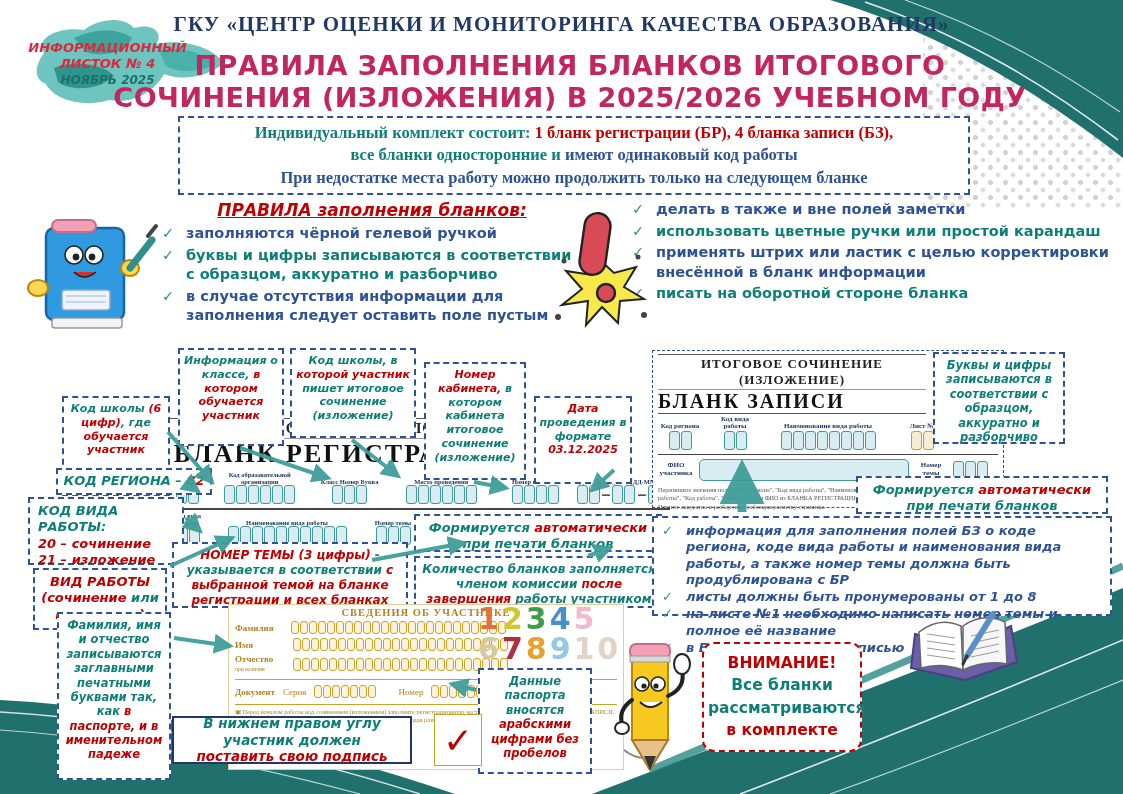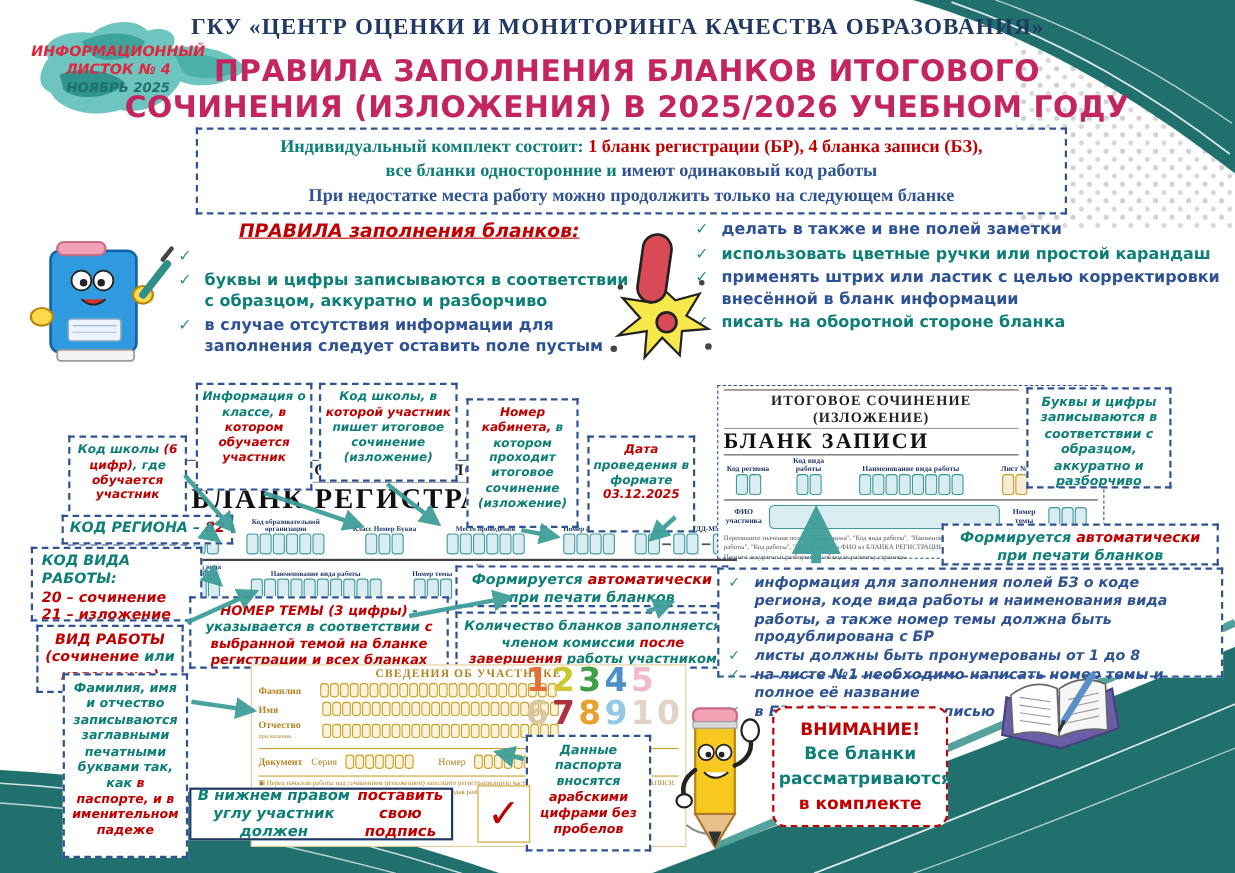--- a/index.html
+++ b/index.html
@@ -102,20 +102,21 @@
     <div><span class="c-teal">Индивидуальный комплект состоит: </span><span class="c-red">1 бланк регистрации (БР), 4 бланка записи (БЗ),</span></div>
     <div><span class="c-teal">все бланки односторонние и </span><span class="c-blue">имеют одинаковый код работы</span></div>
     <div><span class="c-blue">При недостатке места работу можно продолжить только на следующем бланке</span></div>
   </div>
 
   <div class="abs" style="left:162px;top:200px;width:420px;">
     <div class="rules-title">ПРАВИЛА заполнения бланков:</div>
     <div>
         <div class="check-item">
           <span class="chk">✓</span>
+          <span class="txt">заполняются чёрной гелевой ручкой</span>
         </div>
         <div class="check-item">
           <span class="chk">✓</span>
           <span class="txt">буквы и цифры записываются в соответствии с образцом, аккуратно и разборчиво</span>
         </div>
         <div class="check-item">
           <span class="chk">✓</span>
           <span class="txt">в случае отсутствия информации для заполнения следует оставить поле пустым</span>
         </div>
       </div>
@@ -282,21 +283,21 @@
       <div class="fgroup" style="width:160px;">
           <div class="flabel">Код работы</div>
           <div class="flat-field" style="width:150px;"></div>
         </div>
     </div>
   </div>
 
   <div class="abs callout" style="left:62px;top:396px;width:108px;height:100px;"><span class="c-teal">Код школы </span><span class="c-red">(6 цифр)</span><span class="c-teal">, где </span><span class="c-red">обучается участник</span></div>
   <div class="abs callout" style="left:178px;top:348px;width:106px;height:98px;"><span class="c-teal">Информация о классе, </span><span class="c-red">в котором обучается участник</span></div>
   <div class="abs callout" style="left:290px;top:348px;width:126px;height:90px;"><span class="c-teal">Код школы, в </span><span class="c-red">которой участник </span><span class="c-teal">пишет итоговое сочинение (изложение)</span></div>
-  <div class="abs callout" style="left:424px;top:362px;width:102px;height:118px;"><span class="c-red">Номер кабинета, </span><span class="c-teal">в котором проходит </span><span class="c-teal">итоговое сочинение (изложение)</span></div>
+  <div class="abs callout" style="left:424px;top:362px;width:102px;height:118px;"><span class="c-red">Номер кабинета, </span><span class="c-teal">в котором кабинета </span><span class="c-teal">итоговое сочинение (изложение)</span></div>
   <div class="abs callout" style="left:534px;top:396px;width:98px;height:88px;"><span class="c-red">Дата </span><span class="c-teal">проведения в формате </span><span class="c-red">03.12.2025</span></div>
   <div class="abs callout big" style="left:28px;top:468px;width:156px;height:27px;padding-top:3px;margin-left:28px;"><span class="c-teal">КОД РЕГИОНА – </span><span class="c-red">82</span></div>
   <div class="abs callout big" style="left:28px;top:497px;width:156px;height:68px;text-align:left;padding-left:8px;">
     <div><span class="c-teal">КОД ВИДА РАБОТЫ:</span></div>
     <div><span class="c-red">20 – сочинение</span></div>
     <div><span class="c-red">21 – изложение</span></div>
   </div>
   <div class="abs callout big" style="left:33px;top:568px;width:134px;height:62px;"><span class="c-red">ВИД РАБОТЫ </span><span class="c-red">(сочинение </span><span class="c-teal">или </span><span class="c-red">изложение)</span></div>
   <div class="abs callout big" style="left:172px;top:542px;width:236px;height:66px;font-size:12px;"><span class="c-red">НОМЕР ТЕМЫ (3 цифры)</span><span class="c-teal"> -  указывается в соответствии </span><span class="c-red">с выбранной темой на бланке регистрации и всех бланках записи</span></div>
   <div class="abs callout big" style="left:414px;top:514px;width:248px;height:38px;"><span class="c-teal">Формируется </span><span class="c-red">автоматически </span><span class="c-teal">при печати бланков</span></div>
@@ -509,21 +510,21 @@
     <div class="pf-note">▣ <span>Сочинение (изложение) пишите аккуратно и разборчиво, соблюдая разметку страницы БЛАНКА ЗАПИСИ.</span></div>
   </div>
 
   <div class="abs" style="left:478px;top:604px;">
     <div class="num-row"><span style="color: rgb(226, 112, 58);">1</span><span style="color: rgb(207, 199, 49);">2</span><span style="color: rgb(63, 158, 72);">3</span><span style="color: rgb(74, 143, 199);">4</span><span style="color: rgb(242, 184, 203);">5</span></div>
     <div class="num-row"><span style="color: rgb(217, 200, 158);">6</span><span style="color: rgb(174, 47, 62);">7</span><span style="color: rgb(230, 161, 47);">8</span><span style="color: rgb(147, 201, 227);">9</span><span style="color: rgb(227, 211, 196);">10</span></div>
   </div>
 
   <div class="abs callout" style="left:57px;top:612px;width:114px;height:168px;font-size:11.5px;"><span class="c-teal">Фамилия, имя и отчество записываются заглавными печатными буквами так, как </span><span class="c-red">в паспорте, и в именительном падеже</span></div>
   <div class="abs callout" style="left:478px;top:668px;width:114px;height:106px;font-size:11.5px;"><span class="c-teal">Данные паспорта вносятся </span><span class="c-red">арабскими цифрами без пробелов</span></div>
-  <div class="abs callout solid" style="left:172px;top:716px;width:240px;height:48px;display:flex;align-items:center;justify-content:center;">
+  <div class="abs callout solid" style="left:172px;top:716px;width:240px;height:48px;display:flex;align-items:center;justify-content:center;flex-direction:column;">
       <span class="c-teal">В нижнем правом углу участник должен </span>
       <span class="c-red">поставить свою подпись</span>
     </div>
   <div class="abs" style="left:434px;top:714px;width:46px;height:50px;border:1.5px solid #c9a227;background:#fff;display:flex;align-items:center;justify-content:center;">
     <span style="color:#c00000;font-size:36px;font-weight:bold;font-family:'DejaVu Sans',sans-serif;">✓</span>
   </div>
 
   <svg class="abs" style="left:594px;top:630px;" width="112" height="150" viewBox="0 0 112 150">
     <path d="M30 120 Q45 132 62 126" stroke="#888" stroke-width="2" fill="none"></path>
     <rect x="38" y="26" width="36" height="84" fill="#f6c820" stroke="#b8860b" stroke-width="2"></rect>

